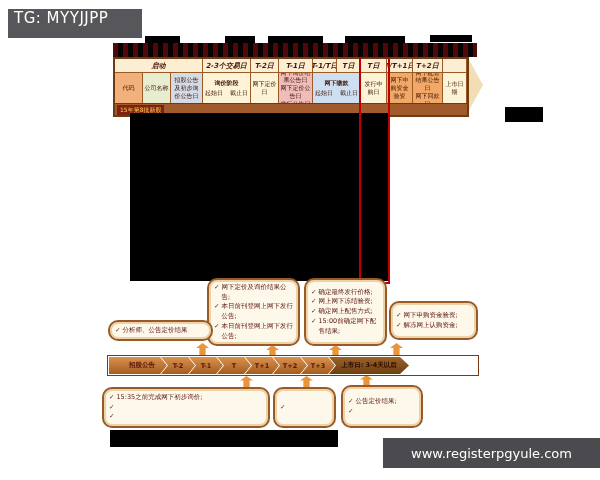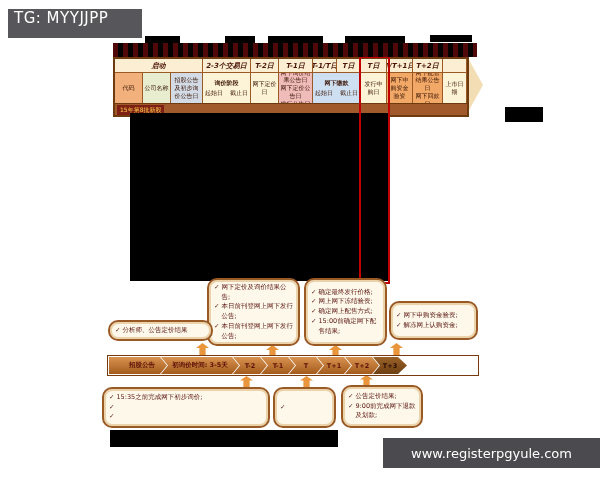--- a/index.html
+++ b/index.html
@@ -194,27 +194,27 @@
   </ul>
 </div>
 
 <div class="arrow-up" style="left:196px; top:343px;"></div>
 <div class="arrow-up" style="left:266px; top:345px;"></div>
 <div class="arrow-up" style="left:329px; top:345px;"></div>
 <div class="arrow-up" style="left:390px; top:343px;"></div>
 
 <div class="timeline">
   <div class="chev" style="width:58px">招股公告</div>
-  <div class="chev" style="width:78px">初询价时间: 3-5天</div>
   <div class="chev" style="width:34px">T-2</div>
   <div class="chev" style="width:34px">T-1</div>
   <div class="chev" style="width:34px">T</div>
   <div class="chev" style="width:34px">T+1</div>
   <div class="chev" style="width:34px">T+2</div>
   <div class="chev" style="width:34px">T+3</div>
+  <div class="chev" style="width:80px">上市日: 3-4天以后</div>
 </div>
 
 <div class="arrow-up" style="left:240px; top:376px; height:11px;"></div>
 <div class="arrow-up" style="left:300px; top:376px; height:11px;"></div>
 <div class="arrow-up" style="left:360px; top:375px; height:11px;"></div>
 
 <div class="bubble" style="left:102px; top:387px; width:168px; height:41px;">
   <ul>
     <li>
         <span class="ck">✓</span>
@@ -236,20 +236,19 @@
   </ul>
 </div>
 <div class="bubble" style="left:341px; top:385px; width:82px; height:43px;">
   <ul>
     <li>
         <span class="ck">✓</span>
         <span>公告定价结果;</span>
       </li>
     <li>
         <span class="ck">✓</span>
-        <span>9:00前完成网下退款及划款;</span>
       </li>
   </ul>
 </div>
 
 <div class="wm-bottom">
   <span>www.registerpgyule.com</span>
 </div>
 
 </body></html>

